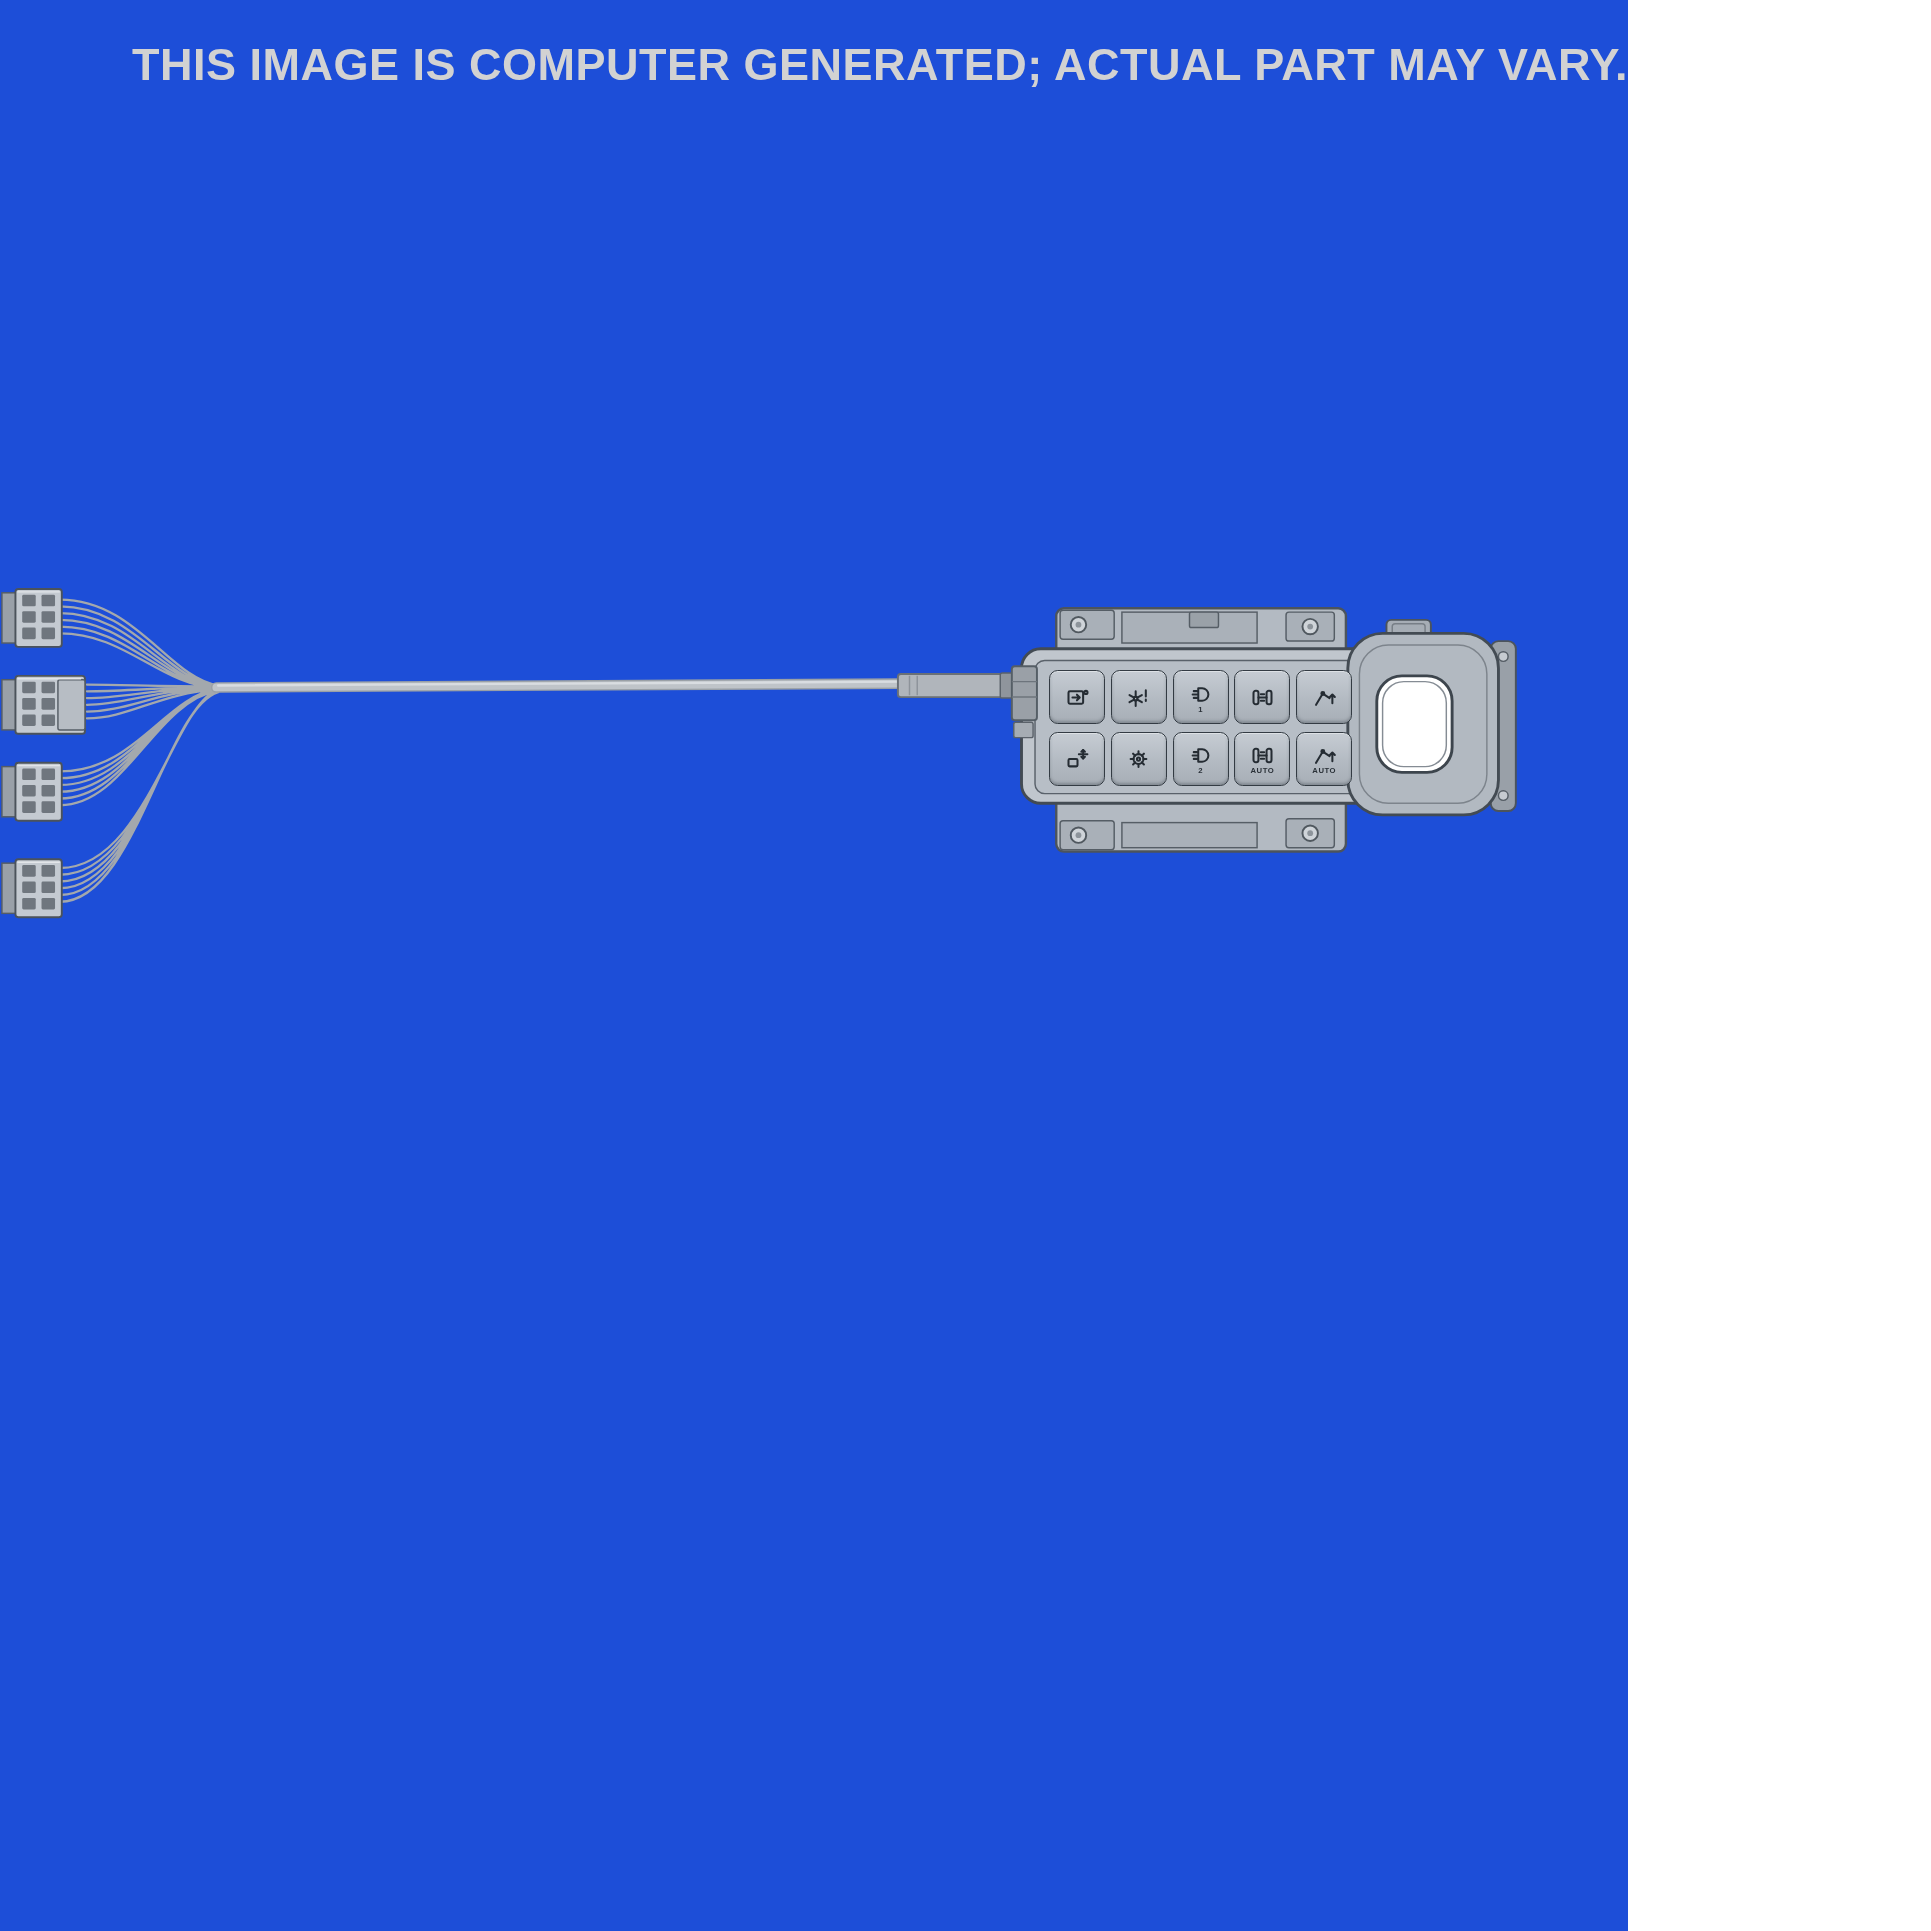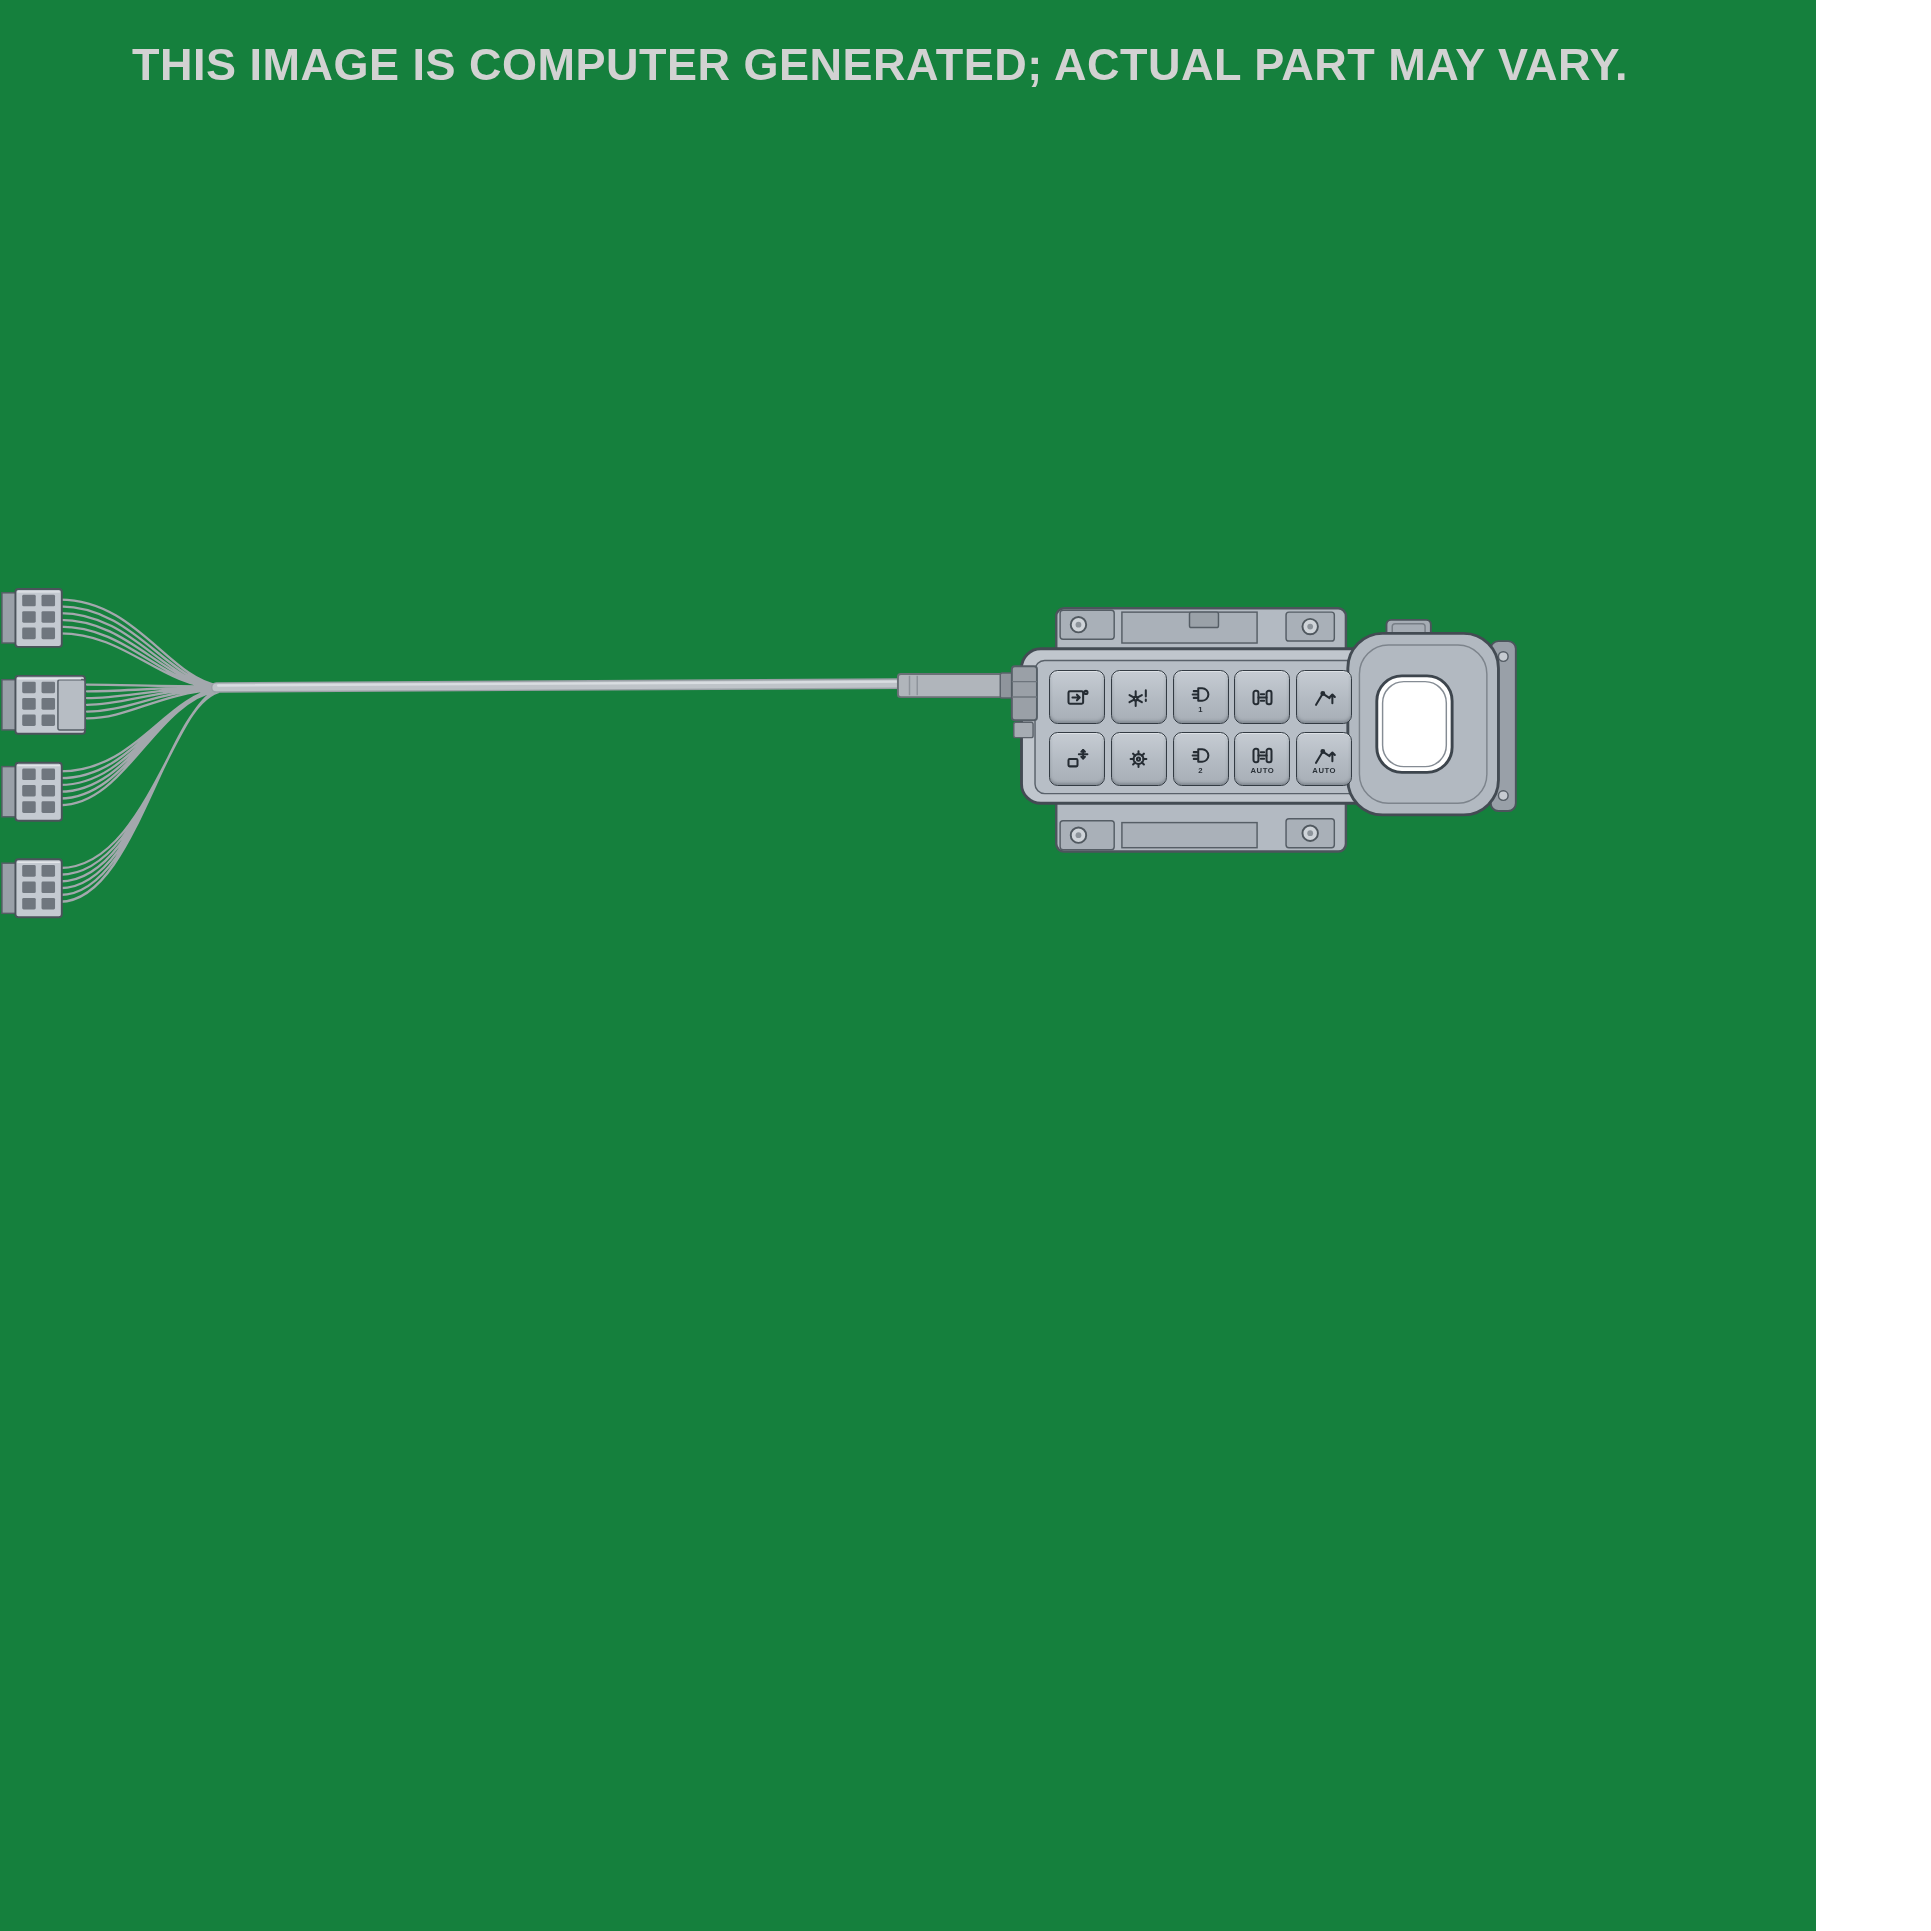--- a/index.html
+++ b/index.html
@@ -1,20 +1,20 @@
 <!DOCTYPE html>
 <html><head>
 <meta charset="utf-8">
 <style>
   html, body { margin: 0; padding: 0; background: #ffffff; }
   .stage {
     position: relative;
-    width: 1816px;
+    width: 1628px;
     height: 1931px;
-    background: #15803d;
+    background: #1d4ed8;
     overflow: hidden;
     font-family: "Liberation Sans", sans-serif;
   }
   .watermark {
     position: absolute;
     left: 132px;
     top: 39px;
     font-size: 45px;
     font-weight: bold;
     letter-spacing: 0.5px;

